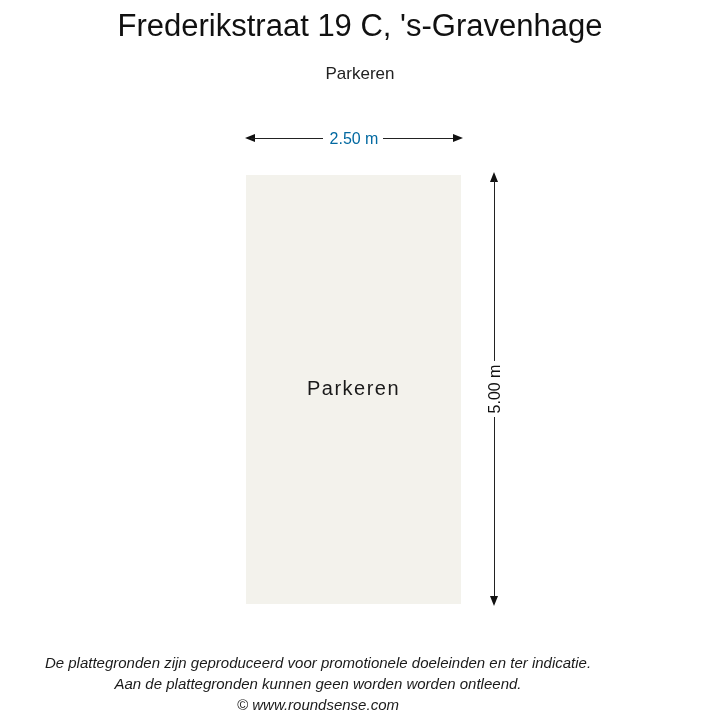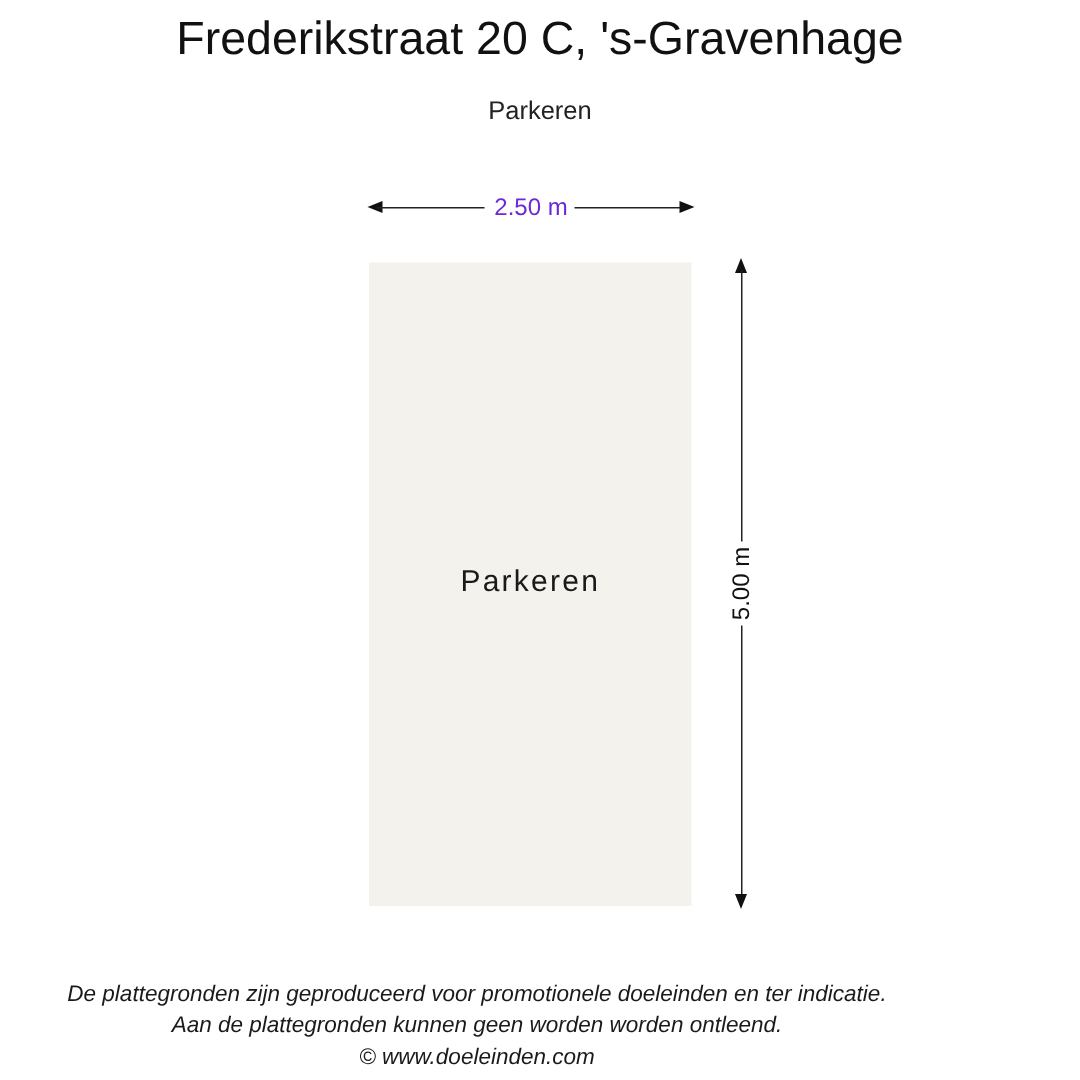--- a/index.html
+++ b/index.html
@@ -79,21 +79,21 @@
       border-bottom: 4px solid transparent;
       border-left: 10px solid #111;
     }
     .dim-h .text {
       position: absolute;
       left: 0; top: 0;
       width: 100%;
       text-align: center;
       font-size: 16px;
       line-height: 22px;
-      color: #6d28d9;
+      color: #0369a1;
     }
     .dim-v {
       position: absolute;
       left: 484px;
       top: 172px;
       width: 22px;
       height: 434px;
     }
     .dim-v .line {
       position: absolute;
@@ -135,21 +135,21 @@
       font-style: italic;
       font-size: 15px;
       line-height: 21px;
       color: #1a1a1a;
     }
     .disclaimer div { white-space: nowrap; }
   </style>
 </head>
 <body>
 
-<div class="title">Frederikstraat 20 C, 's-Gravenhage</div>
+<div class="title">Frederikstraat 19 C, 's-Gravenhage</div>
 <div class="subtitle">Parkeren</div>
 
 <div class="dim-h">
   <div class="arrow-l"></div>
   <div class="line l"></div>
   <div class="text">2.50 m</div>
   <div class="line r"></div>
   <div class="arrow-r"></div>
 </div>
 
@@ -161,14 +161,14 @@
   <div class="arrow-t"></div>
   <div class="line t"></div>
   <div class="text">5.00 m</div>
   <div class="line b"></div>
   <div class="arrow-b"></div>
 </div>
 
 <div class="disclaimer">
   <div>De plattegronden zijn geproduceerd voor promotionele doeleinden en ter indicatie.</div>
   <div>Aan de plattegronden kunnen geen worden worden ontleend.</div>
-  <div>© www.doeleinden.com</div>
+  <div>© www.roundsense.com</div>
 </div>
 
 </body></html>

